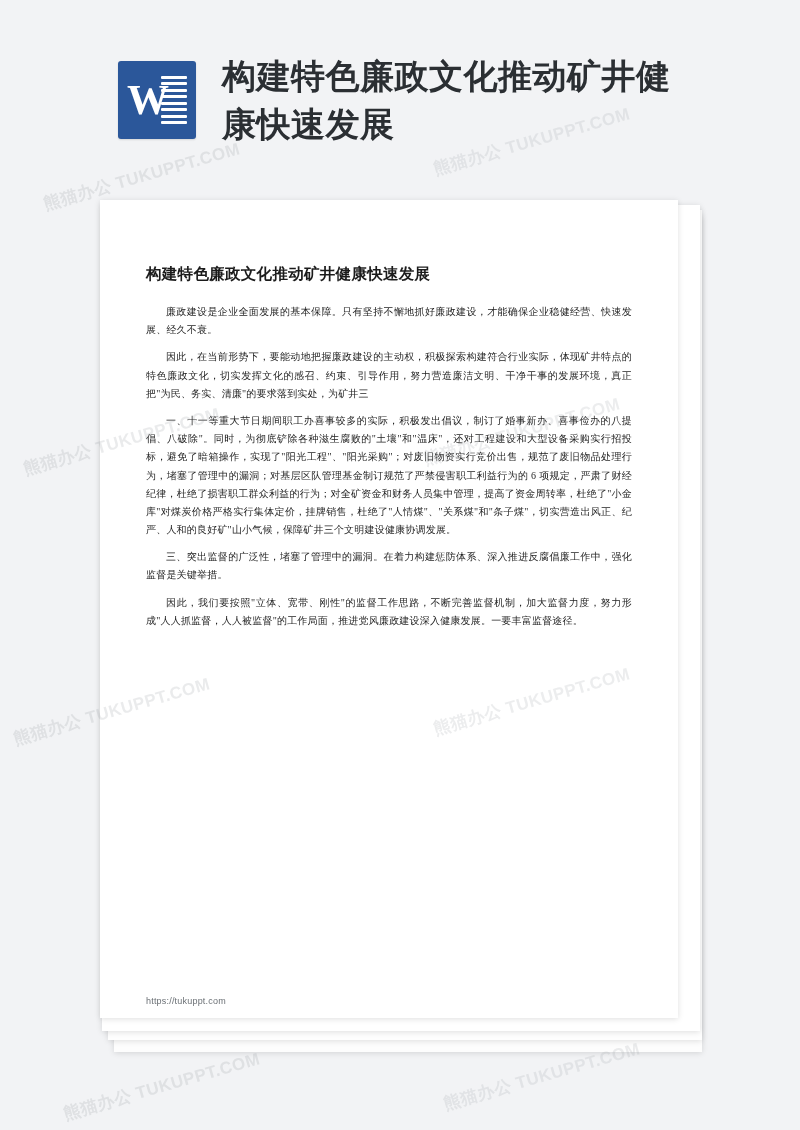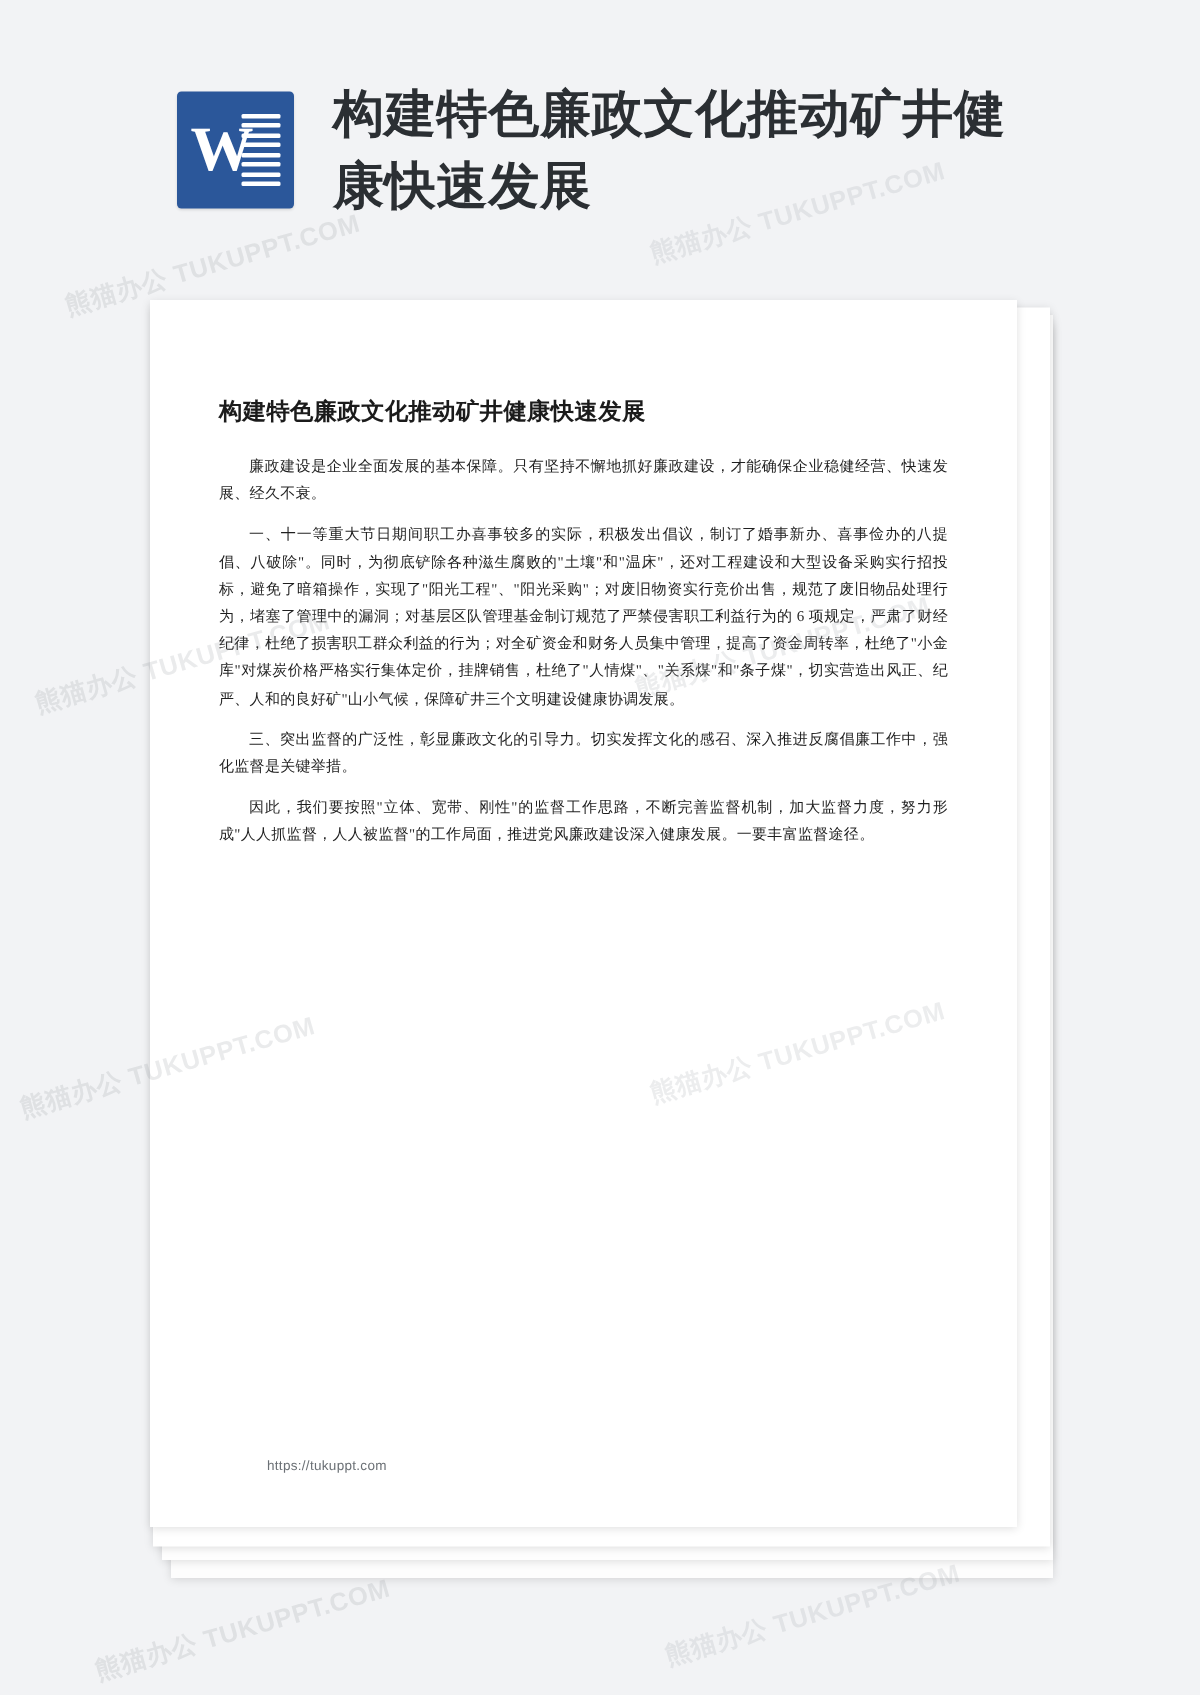--- a/index.html
+++ b/index.html
@@ -118,26 +118,25 @@
     line-height: 1.82;
     color: #1f1f1f;
     margin: 0 0 9px 0;
     text-align: justify;
     text-indent: 2em;
     letter-spacing: 0.2px;
   }
   .url {
     position: absolute;
     left: 46px;
-    bottom: 36px;
+    bottom: 12px;
     font-family: "Liberation Sans", sans-serif;
     font-size: 9px;
     color: #6b7075;
     letter-spacing: 0.2px;
-    margin-left: 32px;
   }
 
   
   .wm {
     position: absolute;
     color: rgba(125,130,138,0.16);
     font-family: "Liberation Sans", sans-serif;
     font-size: 17px;
     font-weight: bold;
     transform: rotate(-16deg);
@@ -172,22 +171,23 @@
 <div class="stack">
   <div class="sheet back3"></div>
   <div class="sheet back2"></div>
   <div class="sheet back1"></div>
 
   <div class="sheet page">
     <div class="page-inner">
       <h1 class="page-title">构建特色廉政文化推动矿井健康快速发展</h1>
 
       <p class="para">廉政建设是企业全面发展的基本保障。只有坚持不懈地抓好廉政建设，才能确保企业稳健经营、快速发展、经久不衰。</p>
+      <p class="para">因此，在当前形势下，要能动地把握廉政建设的主动权，积极探索构建符合行业实际，体现矿井特点的特色廉政文化，切实发挥文化的感召、约束、引导作用，努力营造廉洁文明、干净干事的发展环境，真正把"为民、务实、清廉"的要求落到实处，为矿井三</p>
       <p class="para">一、十一等重大节日期间职工办喜事较多的实际，积极发出倡议，制订了婚事新办、喜事俭办的八提倡、八破除"。同时，为彻底铲除各种滋生腐败的"土壤"和"温床"，还对工程建设和大型设备采购实行招投标，避免了暗箱操作，实现了"阳光工程"、"阳光采购"；对废旧物资实行竞价出售，规范了废旧物品处理行为，堵塞了管理中的漏洞；对基层区队管理基金制订规范了严禁侵害职工利益行为的 6 项规定，严肃了财经纪律，杜绝了损害职工群众利益的行为；对全矿资金和财务人员集中管理，提高了资金周转率，杜绝了"小金库"对煤炭价格严格实行集体定价，挂牌销售，杜绝了"人情煤"、"关系煤"和"条子煤"，切实营造出风正、纪严、人和的良好矿"山小气候，保障矿井三个文明建设健康协调发展。</p>
-      <p class="para">三、突出监督的广泛性，彰显廉政文化的引导力。切实发挥文化的感召、深入推进反腐倡廉工作中，强化监督是关键举措。</p>
+      <p class="para">三、突出监督的广泛性，堵塞了管理中的漏洞。在着力构建惩防体系、深入推进反腐倡廉工作中，强化监督是关键举措。</p>
       <p class="para">因此，我们要按照"立体、宽带、刚性"的监督工作思路，不断完善监督机制，加大监督力度，努力形成"人人抓监督，人人被监督"的工作局面，推进党风廉政建设深入健康发展。一要丰富监督途径。</p>
     </div>
     <div class="url">https://tukuppt.com</div>
   </div>
 </div>
 
 <div class="wm-layer">
   <div class="wm" style="left:40px;  top:165px;">熊猫办公 TUKUPPT.COM</div>
   <div class="wm light" style="left:430px; top:130px;">熊猫办公 TUKUPPT.COM</div>
   <div class="wm" style="left:20px;  top:430px;">熊猫办公 TUKUPPT.COM</div>

